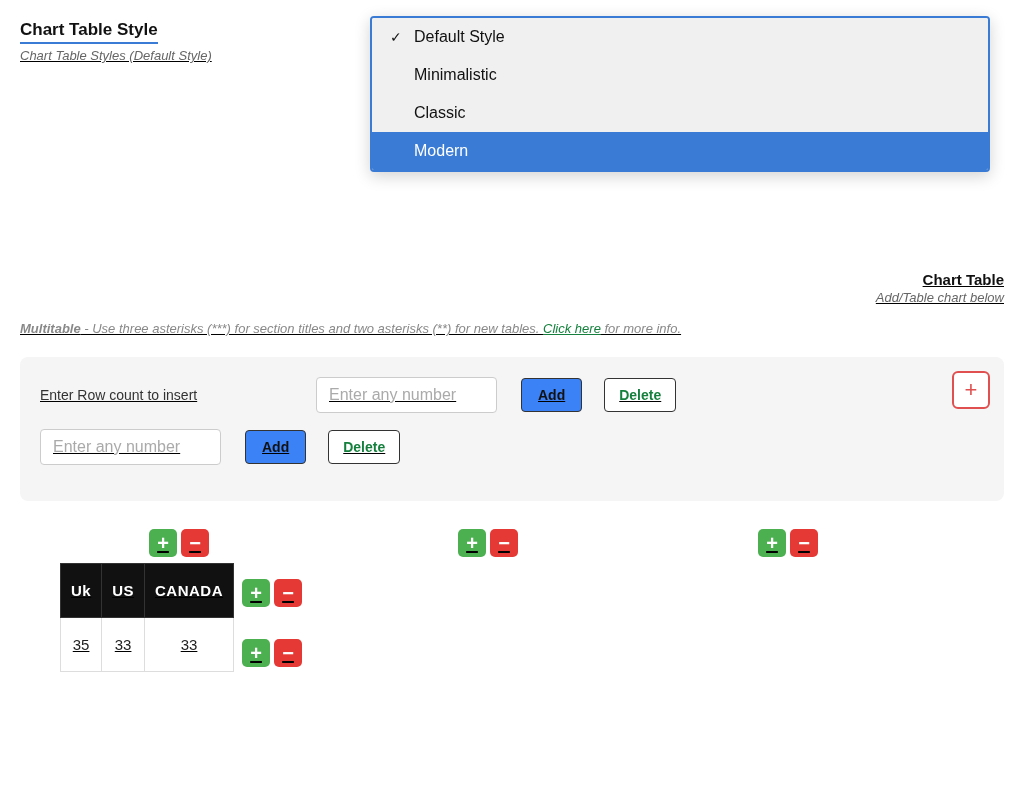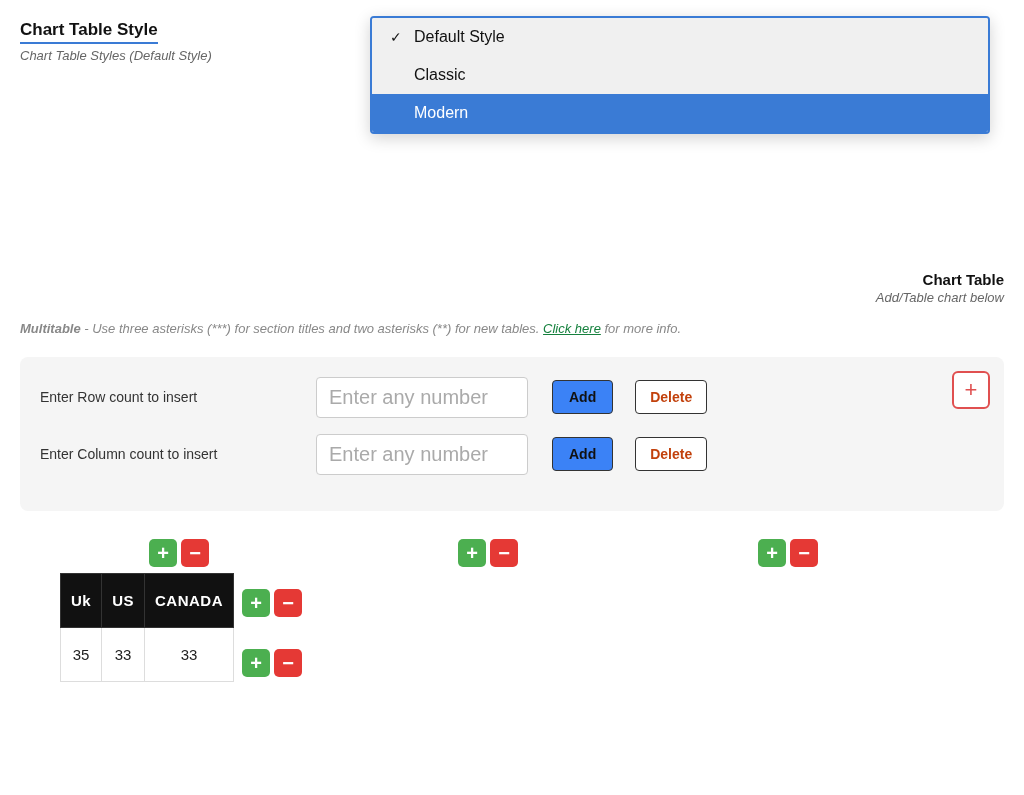--- a/index.html
+++ b/index.html
@@ -8,20 +8,21 @@
       background: #fff;
       width: 1024px;
       min-height: 795px;
       overflow-x: hidden;
       position: relative;
     }
 
     .page-container {
       padding: 20px 20px 20px 20px;
       position: relative;
+      text-decoration: underline;
     }
 
     
     .section-title {
       font-size: 17px;
       font-weight: 700;
       color: #111;
       border-bottom: 2.5px solid #3a7bd5;
       display: inline-block;
       padding-bottom: 2px;
@@ -145,23 +146,23 @@
       font-size: 14px;
       color: #333;
       width: 260px;
       flex-shrink: 0;
     }
 
     .insert-input {
       border: 1px solid #ccc;
       border-radius: 4px;
       padding: 8px 12px;
-      font-size: 20px;
+      font-size: 16px;
       color: #aaa;
-      width: 212px;
+      width: 181px;
       background: #fff;
       outline: none;
     }
 
     .insert-input::placeholder {
       color: #aaa;
     }
 
     .btn-add {
       margin-left: 8px;
@@ -177,21 +178,21 @@
 
     .btn-delete {
       margin-left: 6px;
       padding: 8px 14px;
       border: 1.5px solid #333;
       background: #fff;
       border-radius: 4px;
       font-size: 14px;
       font-weight: 600;
       cursor: pointer;
-      color: #c2410c;
+      color: #15803d;
     }
 
     
     .table-area {
       margin-top: 4px;
     }
 
     .btn-green {
       width: 28px;
       height: 28px;
@@ -261,20 +262,24 @@
   </div>
 
   <div class="dropdown-wrapper">
     <div class="dropdown-box">
       <div class="dropdown-item">
         <span class="checkmark">✓</span>
         <span>Default Style</span>
       </div>
       <div class="dropdown-item">
         <span class="checkmark">&nbsp;</span>
+        <span>Minimalistic</span>
+      </div>
+      <div class="dropdown-item">
+        <span class="checkmark">&nbsp;</span>
         <span>Classic</span>
       </div>
       <div class="dropdown-item selected-item">
         <span class="checkmark">&nbsp;</span>
         <span>Modern</span>
       </div>
     </div>
   </div>
 
   <div style="height: 180px;"></div>
@@ -292,21 +297,20 @@
     <button class="add-col-btn">+</button>
 
     <div class="insert-row">
       <label class="insert-label">Enter Row count to insert</label>
       <input class="insert-input" type="number" placeholder="Enter any number" style="">
       <button class="btn-add">Add</button>
       <button class="btn-delete">Delete</button>
     </div>
 
     <div class="insert-row">
-      <label class="insert-label">Enter Column count to insert</label>
       <input class="insert-input" type="number" placeholder="Enter any number" style="">
       <button class="btn-add">Add</button>
       <button class="btn-delete">Delete</button>
     </div>
   </div>
 
   <div class="table-area">
 
     <div style="display:flex; align-items:center; margin-bottom:6px; margin-left:0;">
       <div style="width:318px; display:flex; justify-content:center; gap:4px;">

